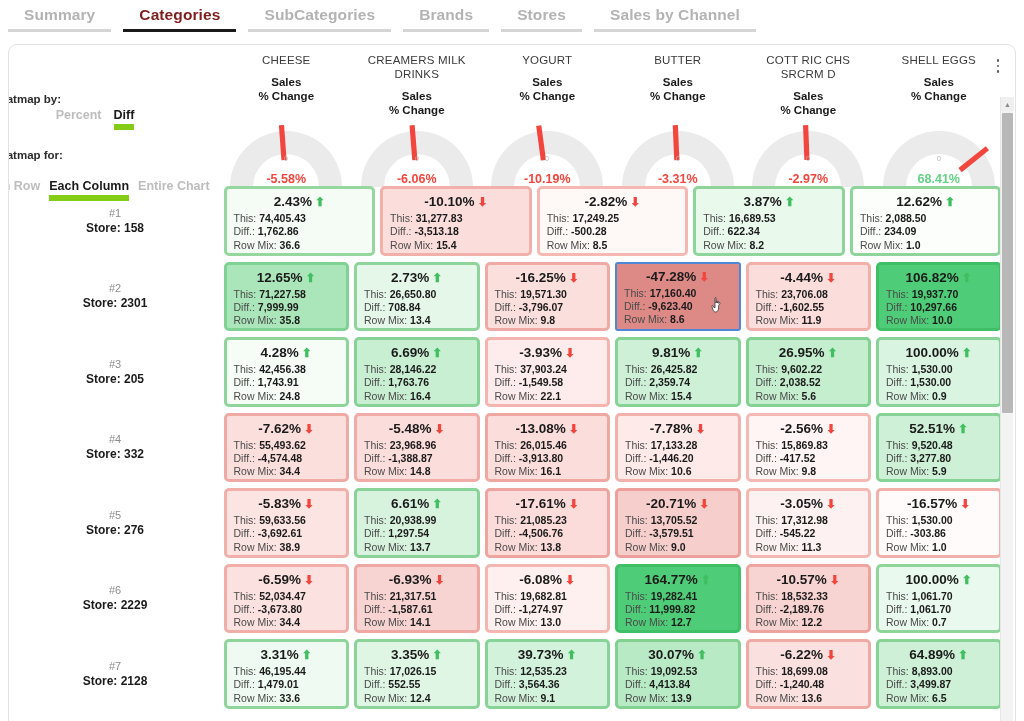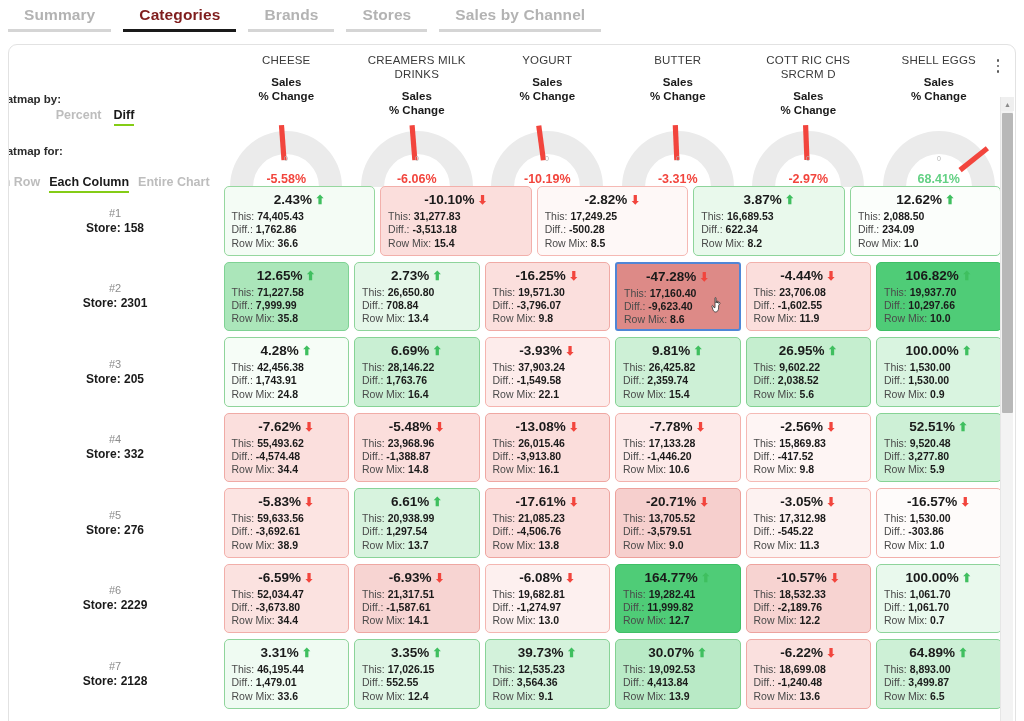--- a/index.html
+++ b/index.html
@@ -101,21 +101,21 @@
   }
   .ctrl .lab {
     font-size: 11.5px; font-weight: 700; color: #2b2b2b;
     margin-bottom: 3px;
   }
   .ctrl .opts { display: flex; justify-content: center; gap: 12px; margin-bottom: 19px; }
   .opt {
     font-size: 12.5px; font-weight: 700; color: #bdbdbd;
     padding-bottom: 2px; white-space: nowrap;
   }
-  .opt.sel { color: #1a1a1a; border-bottom: 2px solid #84cc16; }
+  .opt.sel { color: #1a1a1a; border-bottom: 6px solid #84cc16; }
   .ctrl .lab2 { font-size: 11.5px; font-weight: 700; color: #2b2b2b; margin-bottom: 18px; }
   .opts2 { display: flex; justify-content: center; gap: 9px; }
 
   .colhdr {
     flex: 1 1 0; min-width: 0;
     position: relative;
     text-align: center;
     padding-top: 8px;
   }
   .catname {
@@ -149,21 +149,21 @@
     align-items: center; justify-content: center;
     gap: 2px;
   }
   .rank { font-size: 11px; color: #8c8c8c; font-weight: 400; }
   .store { font-size: 12px; color: #1a1a1a; font-weight: 700; }
 
   .cellwrap { flex: 1 1 0; min-width: 0; padding: 3px 2.5px; }
   .cell {
     height: 100%;
     border-radius: 5px;
-    border: 1px solid #b91c1c;
+    border: 3px solid #b91c1c;
     padding: 5px 7px 4px 7px;
     position: relative;
     overflow: hidden;
   }
   .cell .pct {
     text-align: center;
     font-size: 13.5px; font-weight: 700; color: #1a1a1a;
     margin-bottom: 3px;
     white-space: nowrap;
   }
@@ -185,20 +185,21 @@
     width: 14px; height: 16px;
     pointer-events: none;
   }
 </style>
 </head>
 <body>
 
 <div class="tabbar" id="tabbar">
     <div class="tab">Summary</div>
     <div class="tab active">Categories</div>
+    <div class="tab">SubCategories</div>
     <div class="tab">Brands</div>
     <div class="tab">Stores</div>
     <div class="tab">Sales by Channel</div>
   </div>
 
 <div class="card">
 
   <div class="kebab">
     <i></i>
       <i></i>

